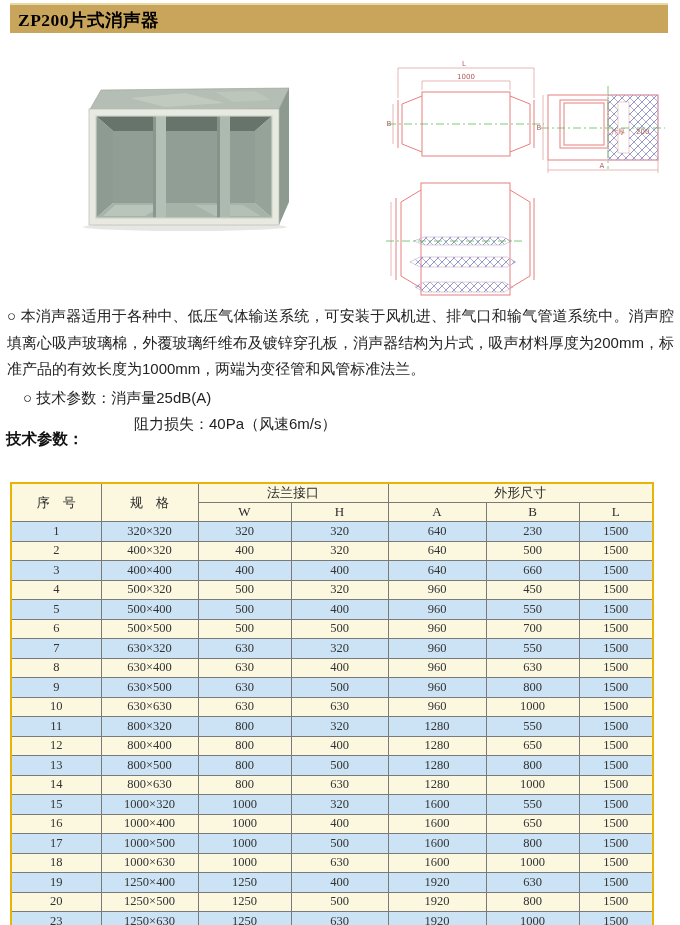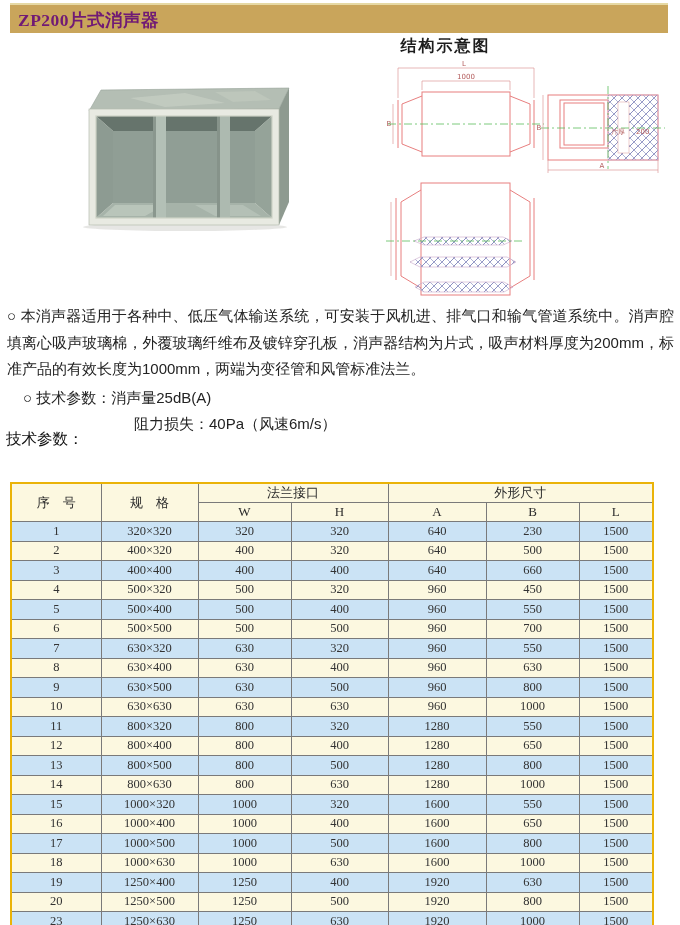--- a/index.html
+++ b/index.html
@@ -3,33 +3,33 @@
 <meta charset="utf-8">
 <style>
   * { margin:0; padding:0; box-sizing:border-box; }
   body { font-family:"Liberation Sans","DejaVu Sans",sans-serif; background:#ffffff; }
   .page { position:relative; width:680px; height:925px; background:#fff; overflow:hidden; }
 
   .titlebar { position:absolute; left:10px; top:3px; width:658px; height:30px;
     background:var(--title-bar-bg,#c9a55b); border-top:2px solid var(--title-bar-edge,#e6d9a4); }
   .titlebar span { display:block; padding:3px 12px 0 8px;
     font-family:"Liberation Serif","DejaVu Serif",serif; font-weight:bold;
-    font-size:17.5px; color:#701a75; letter-spacing:.5px; }
+    font-size:17.5px; color:#000000; letter-spacing:.5px; }
 
   .diagram-title { position:absolute; left:368px; top:36px; width:155px; text-align:center;
     font-size:16px; font-weight:bold; color:#1d1d1d; letter-spacing:2px; }
 
   .photo   { position:absolute; left:75px;  top:84px; }
   .diagram { position:absolute; left:358px; top:58px; }
 
   .para  { position:absolute; left:7px; top:303px; width:667px; font-size:15px;
     line-height:26.5px; color:#232323; text-align:justify; }
   .tech1 { position:absolute; left:23px;  top:389px; font-size:15px; color:#232323; }
   .tech2 { position:absolute; left:98px; top:415px; font-size:15px; color:#232323;padding-left:36px; }
-  .table-heading { position:absolute; left:6px; top:429px; font-size:15.5px; font-weight:normal; color:#111; }
+  .table-heading { position:absolute; left:6px; top:429px; font-size:15.5px; font-weight:bold; color:#111; }
 
   table.spec { position:absolute; left:10px; top:482px; width:642px; border-collapse:collapse;
     table-layout:fixed; font-size:12.5px; color:#333; border:2px solid #eab308;font-family:Liberation Serif, serif; }
   table.spec th, table.spec td { border:1px solid var(--table-border,#7a7a7a); text-align:center;
     vertical-align:middle; padding:0; font-weight:normal; }
   table.spec th { height:19px; background:var(--row-cream,#fcf8e0); font-size:13px; color:#2b2b2b; }
   table.spec td { height:19.5px; }
   tr.row-blue  td { background:var(--row-blue,#cbe3f5); }
   tr.row-cream td { background:var(--row-cream,#fcf8e0); }
 
@@ -41,21 +41,20 @@
 </style>
 </head>
 <body>
 
 <div class="page">
 
   <div class="titlebar">
     <span>ZP200片式消声器</span>
   </div>
 
-  <div class="diagram-title">结构示意图</div>
 
   <svg class="photo" width="222" height="148" viewBox="0 0 222 148">
     <g>
       <ellipse cx="110" cy="143" rx="102" ry="4" fill="#dcdcd8" opacity="0.7"></ellipse>
       <polygon points="14,27 204,25 214,4 26,6" fill="#b4beb4" stroke="#97a399" stroke-width="0.6"></polygon>
       <polygon points="55,14 110,9 150,19 90,23" fill="#ccd4c9" opacity="0.55"></polygon>
       <polygon points="140,8 180,7 196,16 158,18" fill="#c5cdc2" opacity="0.5"></polygon>
       <polygon points="204,25 214,4 214,118 204,141" fill="#8e9a90"></polygon>
       <rect x="14" y="25" width="190" height="116" fill="#e8eae2" stroke="#b6bcb0" stroke-width="0.7"></rect>
       <polygon points="21,32 197,32 180,47 38,47" fill="#66746c"></polygon>

